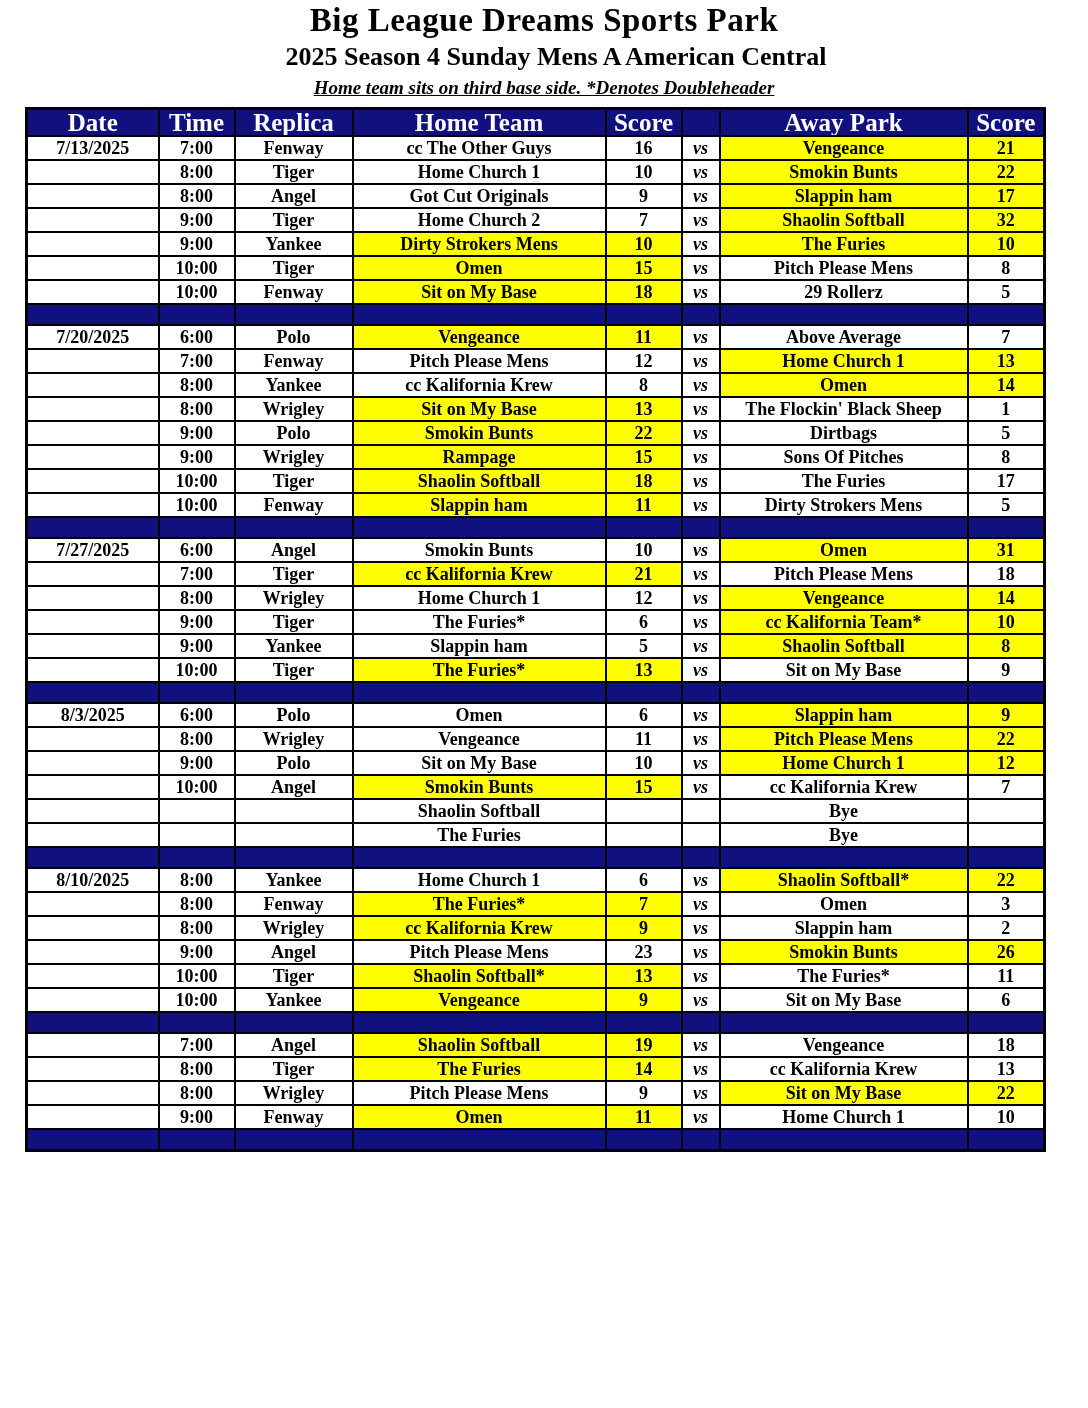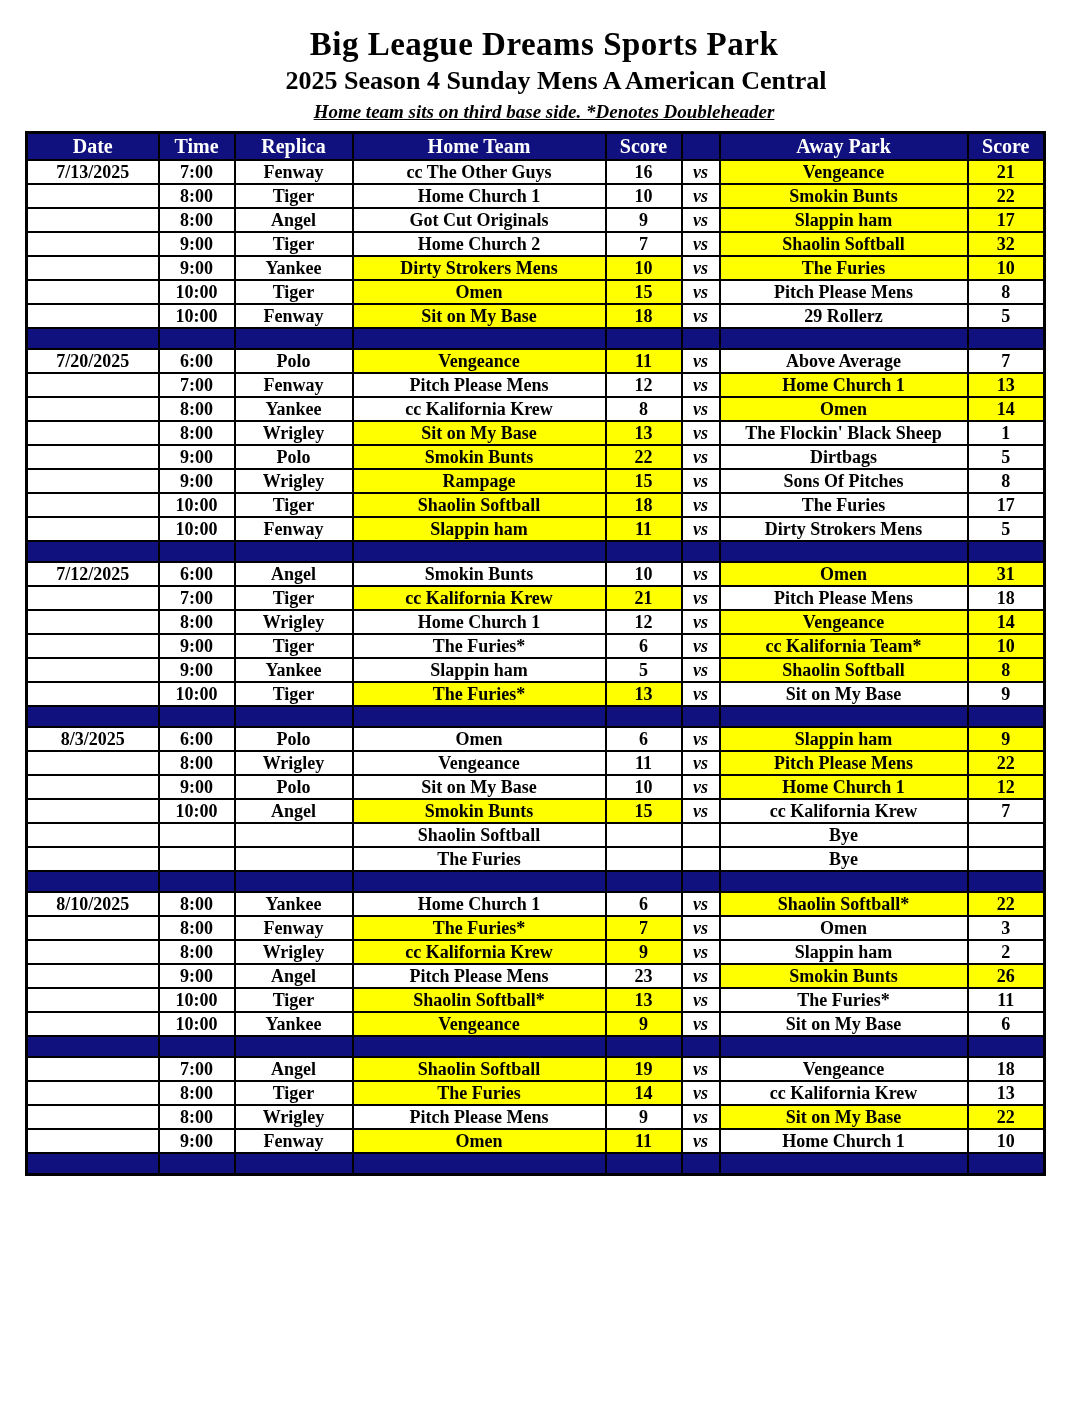--- a/index.html
+++ b/index.html
@@ -10,21 +10,20 @@
   }
   html,body{margin:0;padding:0;}
   body{
     width:1088px;height:1408px;
     background:var(--paper);
     font-family:"Liberation Serif", serif;
     color:var(--ink);
   }
   .titleblock{text-align:center;}
   .title{
-    padding-top:24px;
     font-size:33px;font-weight:bold;line-height:40px;
     letter-spacing:0.5px;
   }
   .subtitle{
     font-size:26px;font-weight:bold;line-height:34px;margin-left:24px;
   }
   .note{
     font-size:19px;font-weight:bold;font-style:italic;line-height:28px;
     margin-bottom:5px;
     text-decoration:underline;
@@ -45,21 +44,21 @@
     height:22px;
     line-height:22px;
     white-space:nowrap;
     overflow:hidden;
   }
   table.sched thead th{
     background:var(--navy);
     color:#FFFFFF;
     height:25px;
     line-height:25px;
-    font-size:20px;
+    font-size:25px;
   }
   tr.sep td{
     background:var(--navy);
     height:19px;
   }
   td.hl{background:var(--hl);}
   td.vs-cell{font-style:italic;font-size:16px;margin-top:24px;}
 </style>
 </head>
 <body>
@@ -258,21 +257,21 @@
         <td></td>
         <td></td>
         <td></td>
         <td></td>
         <td></td>
         <td></td>
         <td></td>
         <td></td>
       </tr>
       <tr>
-        <td>7/12/2025</td>
+        <td>7/27/2025</td>
         <td>6:00</td>
         <td>Angel</td>
         <td>Smokin Bunts</td>
         <td>10</td>
         <td class="vs-cell">vs</td>
         <td class="hl">Omen</td>
         <td class="hl">31</td>
       </tr>
       <tr>
         <td></td>

